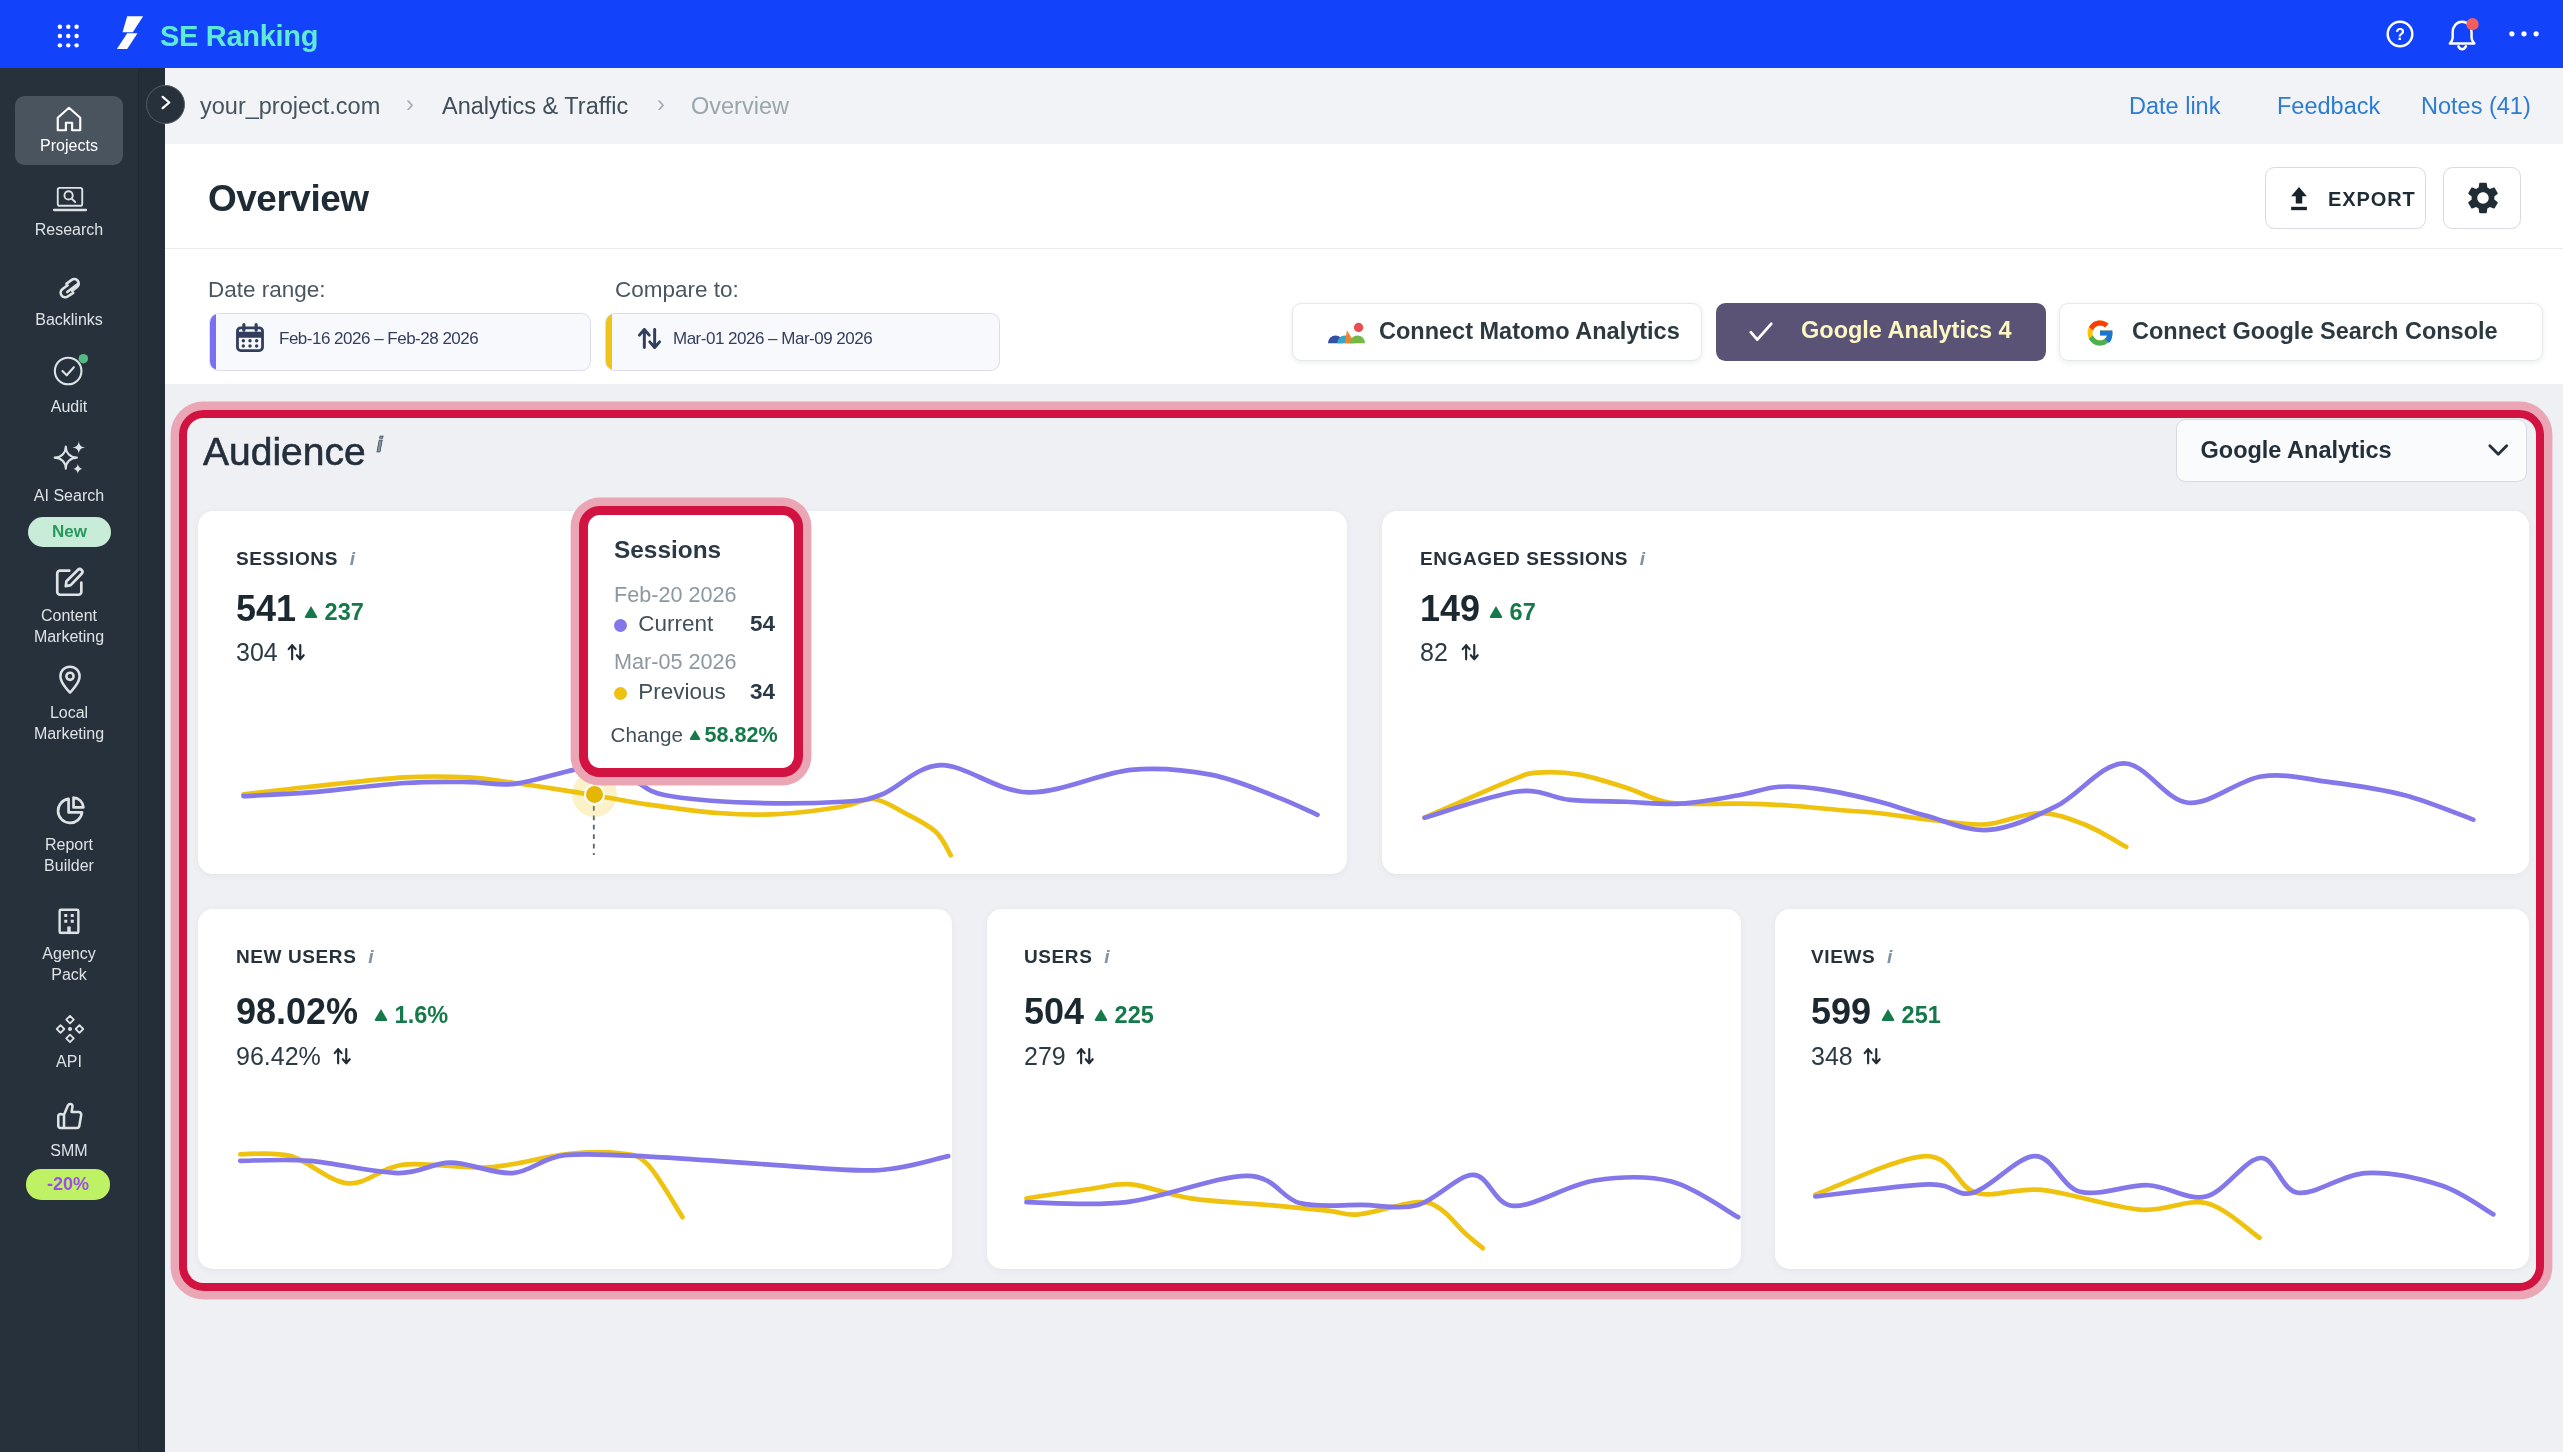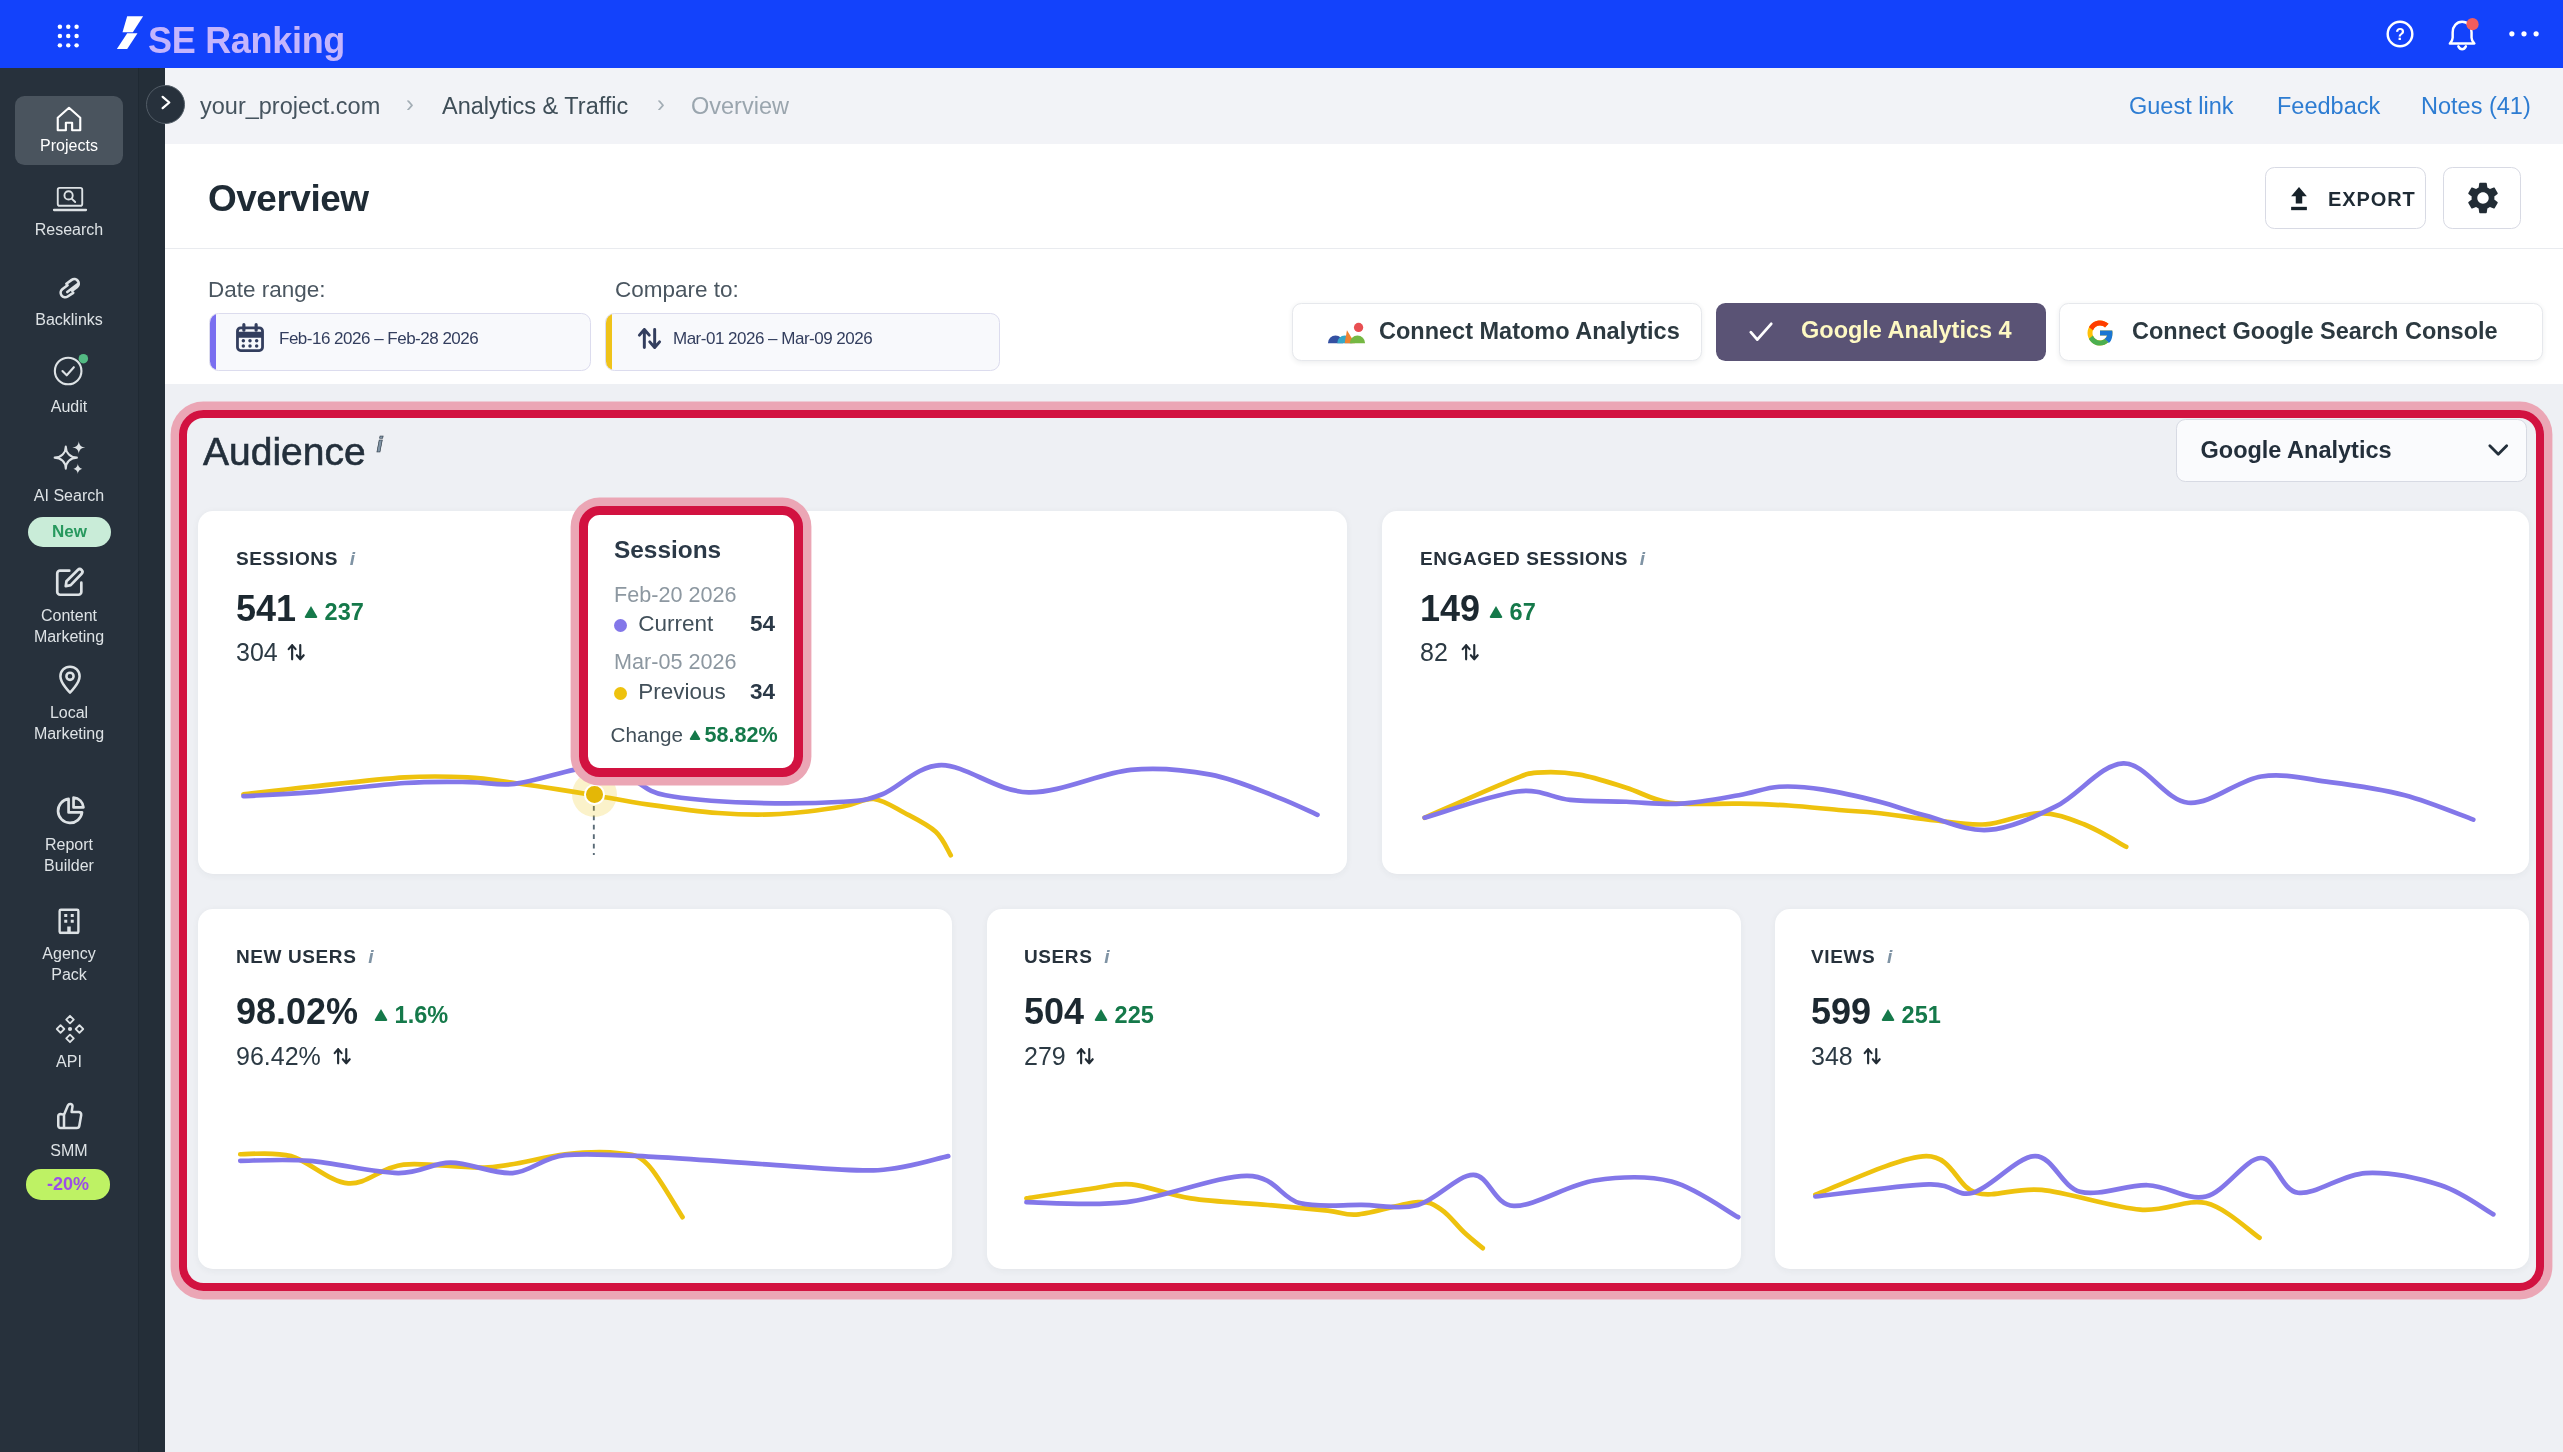--- a/index.html
+++ b/index.html
@@ -2,21 +2,21 @@
 <html style="font-size:15px"><head>
 <meta charset="utf-8">
 <style>
 * { margin:0; padding:0; box-sizing:border-box; }
 html,body { width:2563px; height:1452px; overflow:hidden; font-family:"Liberation Sans", sans-serif; }
 body { position:relative; background:#eef0f4; }
 .abs { position:absolute; }
 
 
 .topbar { position:absolute; left:0; top:0; width:2563px; height:68px; background:#1342fb; }
-.logo-text { position:absolute; left:148px; top:20px; color:#c4b5fd; font-size:36px; font-weight:700; letter-spacing:-0.3px; }
+.logo-text { position:absolute; left:160px; top:20px; color:#5eead4; font-size:29px; font-weight:700; letter-spacing:-0.3px; }
 
 
 .sidebar { position:absolute; left:0; top:68px; width:138px; height:1385px; background:#27313c; }
 .sidebar2 { position:absolute; left:138px; top:68px; width:27px; height:1385px; background:#242e38; border-left:0.9px solid #1f2933; }
 .collapse { position:absolute; left:146px; top:85px; z-index:6; width:39px; height:39px; border-radius:50%; background:#27313c; border:1.9px solid #525c66; color:#fff; text-align:center; }
 .navitem { position:absolute; width:138px; text-align:center; color:#dde2e5; font-size:16px; line-height:20.7px; }
 .navtile { position:absolute; left:15px; top:96px; width:108px; height:69px; background:#4a545e; border-radius:9.4px; text-align:center; color:#fff; font-size:16px; }
 .badge-new { position:absolute; left:28px; top:517px; width:83px; height:30px; background:#c9ecd8; border-radius:15px; color:#27995e; font-size:17px; font-weight:700; text-align:center; line-height:30px; }
 .badge-smm { position:absolute; left:26px; top:1169px; width:84px; height:31px; background:#bef264; border-radius:15px; color:#9c4ee8; font-size:18px; font-weight:700; text-align:center; line-height:31px; }
 
@@ -180,21 +180,21 @@
 <div class="collapse"><svg style="margin-top:8.4px" width="17" height="17" viewBox="0 0 18 18">
       <path d="M6 3 L13 9 L6 15" fill="none" stroke="#fff" stroke-width="2.4" stroke-linecap="round" stroke-linejoin="round"></path>
     </svg></div>
 
 <div class="crumbbar"></div>
 <div class="crumb" style="left:200px; top:93px; color:#46545f;">your_project.com</div>
 <div class="crumb" style="left:406px; top:91px; color:#a3adb5;">›</div>
 <div class="crumb" style="left:442px; top:93px; color:#3f4e58;">Analytics &amp; Traffic</div>
 <div class="crumb" style="left:657px; top:91px; color:#a3adb5;">›</div>
 <div class="crumb" style="left:691px; top:93px; color:#9aa5ae;">Overview</div>
-<div class="crumb" style="left:2129px; top:93px; color:#2d7cd2;">Guest link</div>
+<div class="crumb" style="left:2129px; top:93px; color:#2d7cd2;">Date link</div>
 <div class="crumb" style="left:2277px; top:93px; color:#2d7cd2;">Feedback</div>
 <div class="crumb" style="left:2421px; top:93px; color:#2d7cd2;">Notes (41)</div>
 
 <div class="titlerow"></div>
 <div class="h1">Overview</div>
 <div class="btn-export">
   <svg class="abs" style="left:22.5px;top:18px" width="20" height="25" viewBox="0 0 21 27">
     <path d="M10.5 1 L19 11 L14 11 L14 19 L7 19 L7 11 L2 11 Z" fill="#17222a"></path>
     <rect x="2" y="22.5" width="17" height="3.6" fill="#17222a"></rect>
   </svg>

